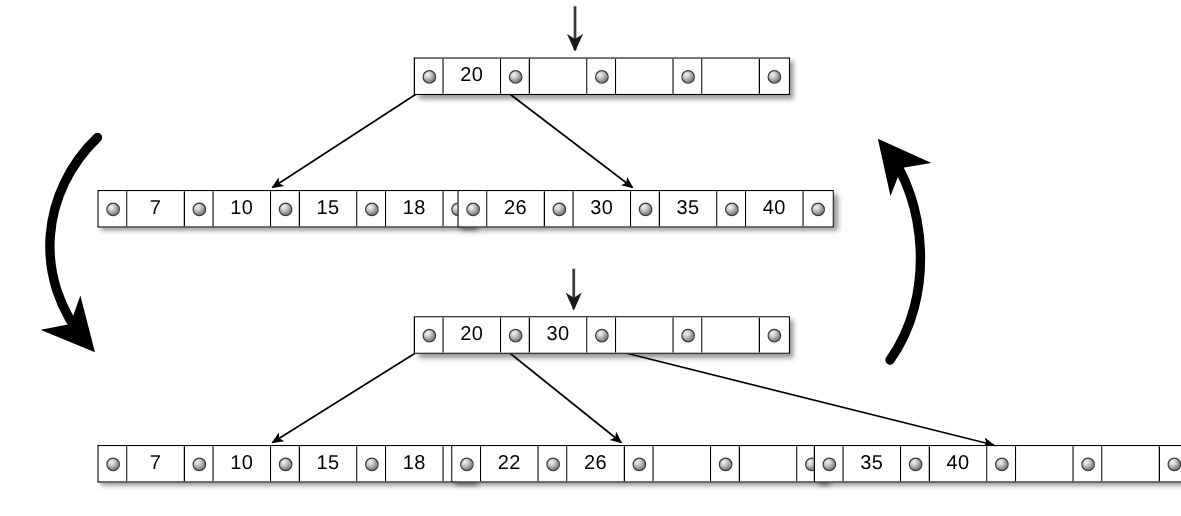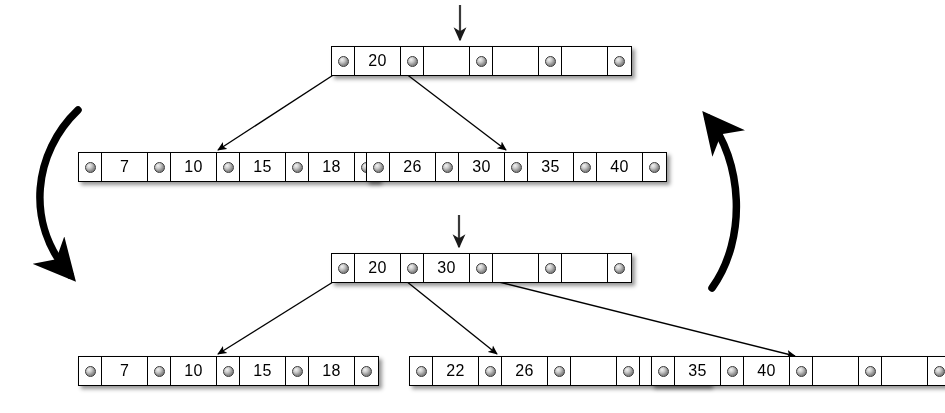--- a/index.html
+++ b/index.html
@@ -210,21 +210,21 @@
     <div class="cell key">15</div>
     <div class="cell ptr">
         <span class="dot"></span>
       </div>
     <div class="cell key">18</div>
     <div class="cell ptr">
         <span class="dot"></span>
       </div>
   </div>
 
-  <div class="btree-node" style="left:361px; top:356px; height:30px;margin-left:48px;">
+  <div class="btree-node" style="left:361px; top:356px; height:30px;">
     <div class="cell ptr">
         <span class="dot"></span>
       </div>
     <div class="cell key">22</div>
     <div class="cell ptr">
         <span class="dot"></span>
       </div>
     <div class="cell key">26</div>
     <div class="cell ptr">
         <span class="dot"></span>

